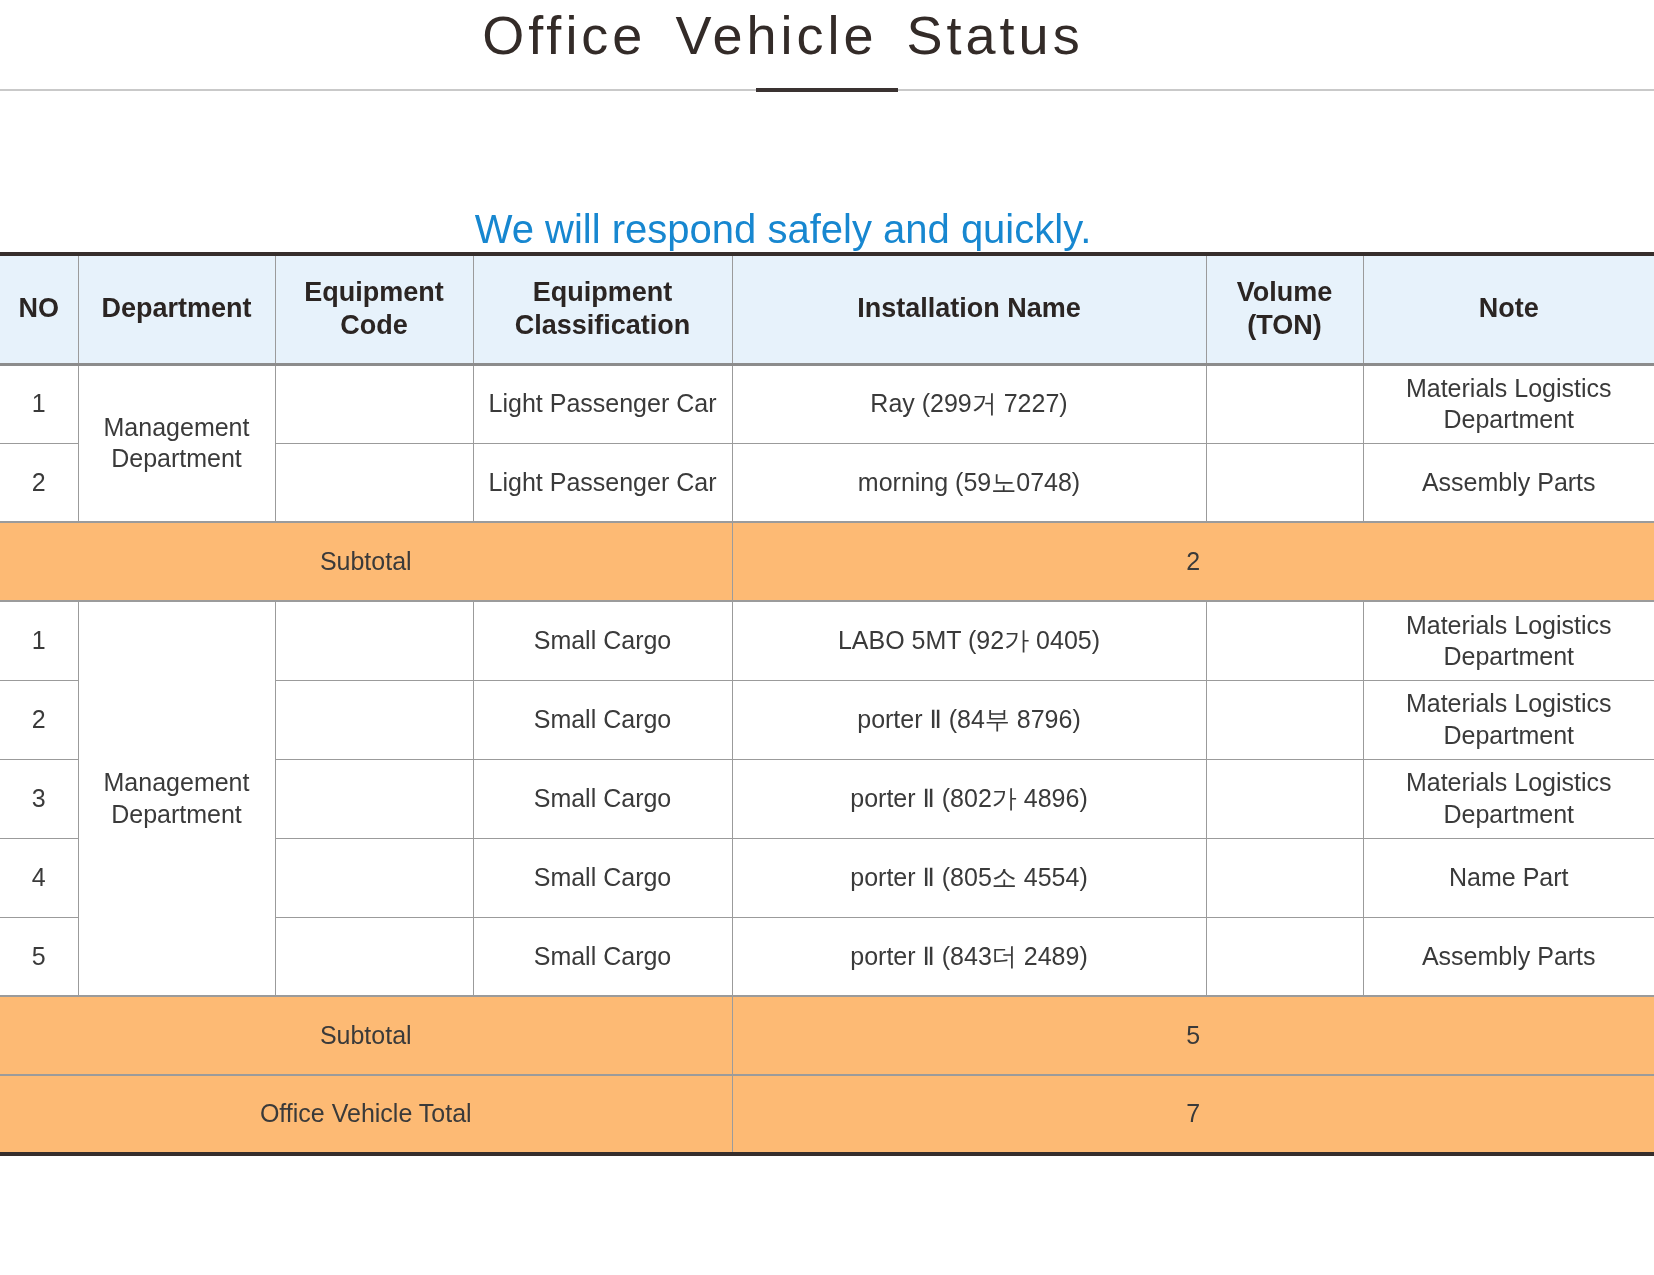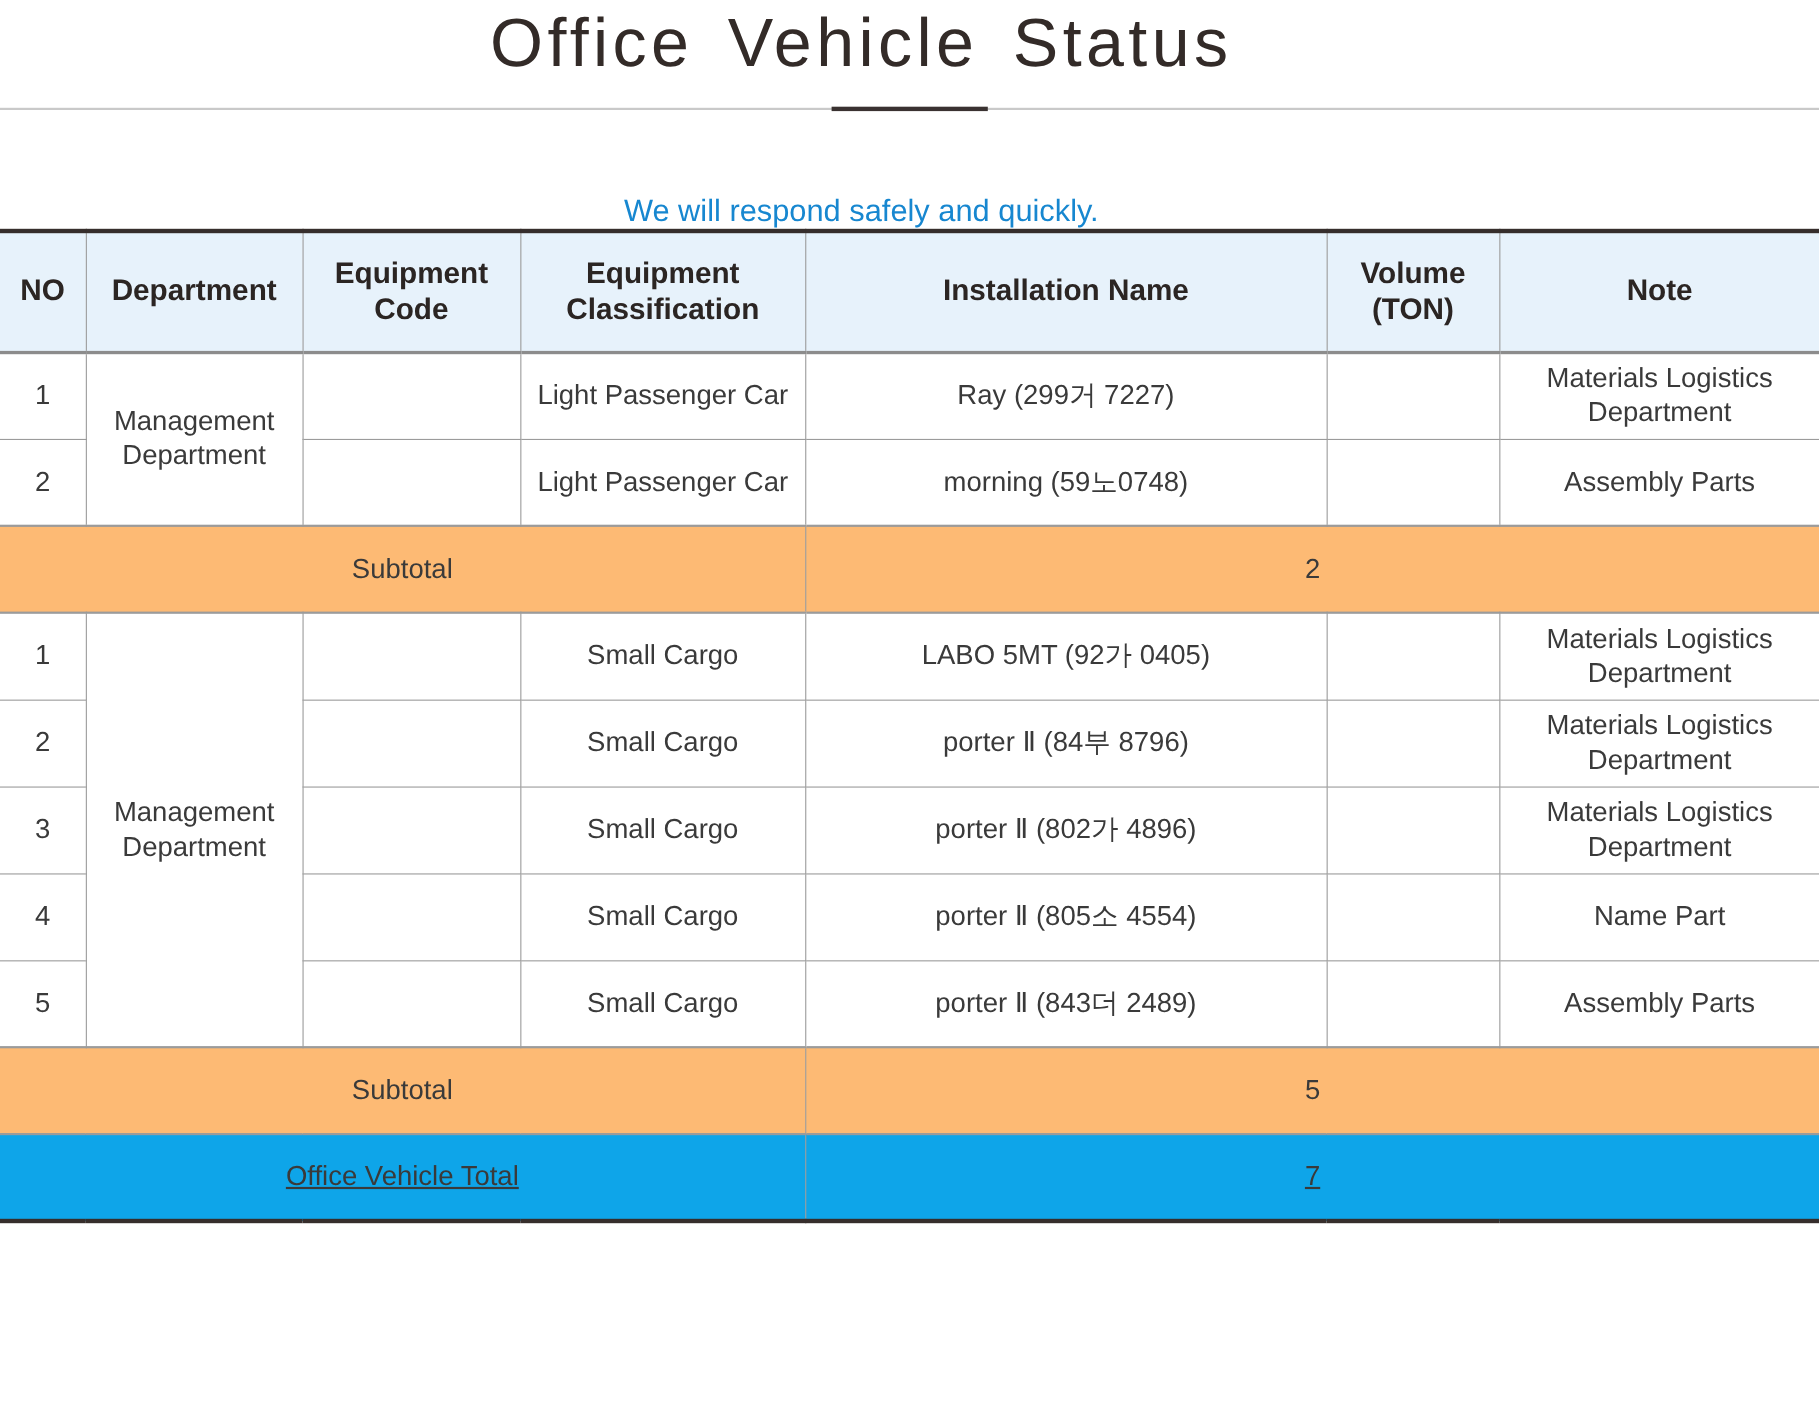--- a/index.html
+++ b/index.html
@@ -10,43 +10,43 @@
     -webkit-font-smoothing:antialiased;
   }
   
   .title-block{
     width:1566px;            
     text-align:center;
   }
   h1.page-title{
     margin:0;
     padding-top:4px;
-    font-size:62px;
+    font-size:54px;
     font-weight:500;
     letter-spacing:4px;
     word-spacing:10px;
     color:#332b28;
   }
   .rule{
     position:relative;
     width:100%;
     height:2px;
     background:#c9c9c9;
     margin-top:23px;
   }
   .rule-accent{
     position:absolute;
     left:50%;top:-1px;
     transform:translateX(-50%);
     width:142px;height:4px;
     background:#3a3231;
   }
   .subtitle{
-    margin-top:76px;
-    font-size:28px;
+    margin-top:116px;
+    font-size:40px;
     font-weight:400;
     color:#1787d0;
   }
   
   table.vehicle-table{
     width:1654px;
     border-collapse:collapse;
     table-layout:fixed;
     border-top:4px solid #362e2c;
     border-bottom:4px solid #362e2c;
@@ -75,22 +75,21 @@
     font-size:25px;
     color:#3a3a3a;
     background:#ffffff;
   }
   tr.subtotal-row td{
     background:#fdba74;
     border-top:2px solid #9b9b9b;
     border-bottom:2px solid #9b9b9b;
   }
   tr.total-row td{
-    background:#0ea5e9;
-    text-decoration:underline;
+    background:#fdba74;
   }
 </style>
 </head>
 <body>
 
 <div class="title-block">
   <h1 class="page-title">Office Vehicle Status</h1>
 </div>
 
 <div class="rule">

